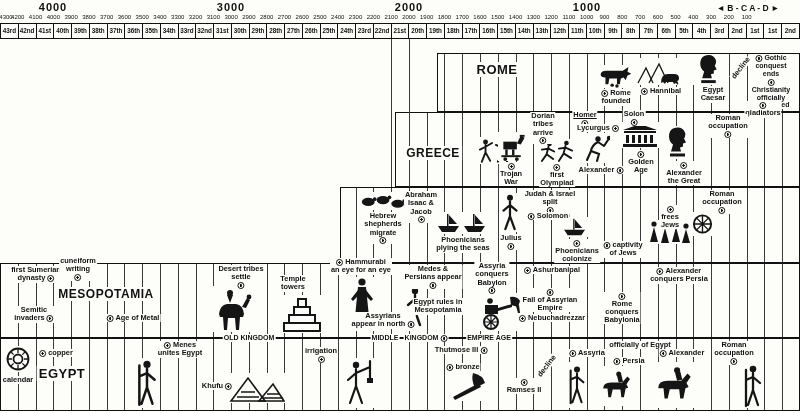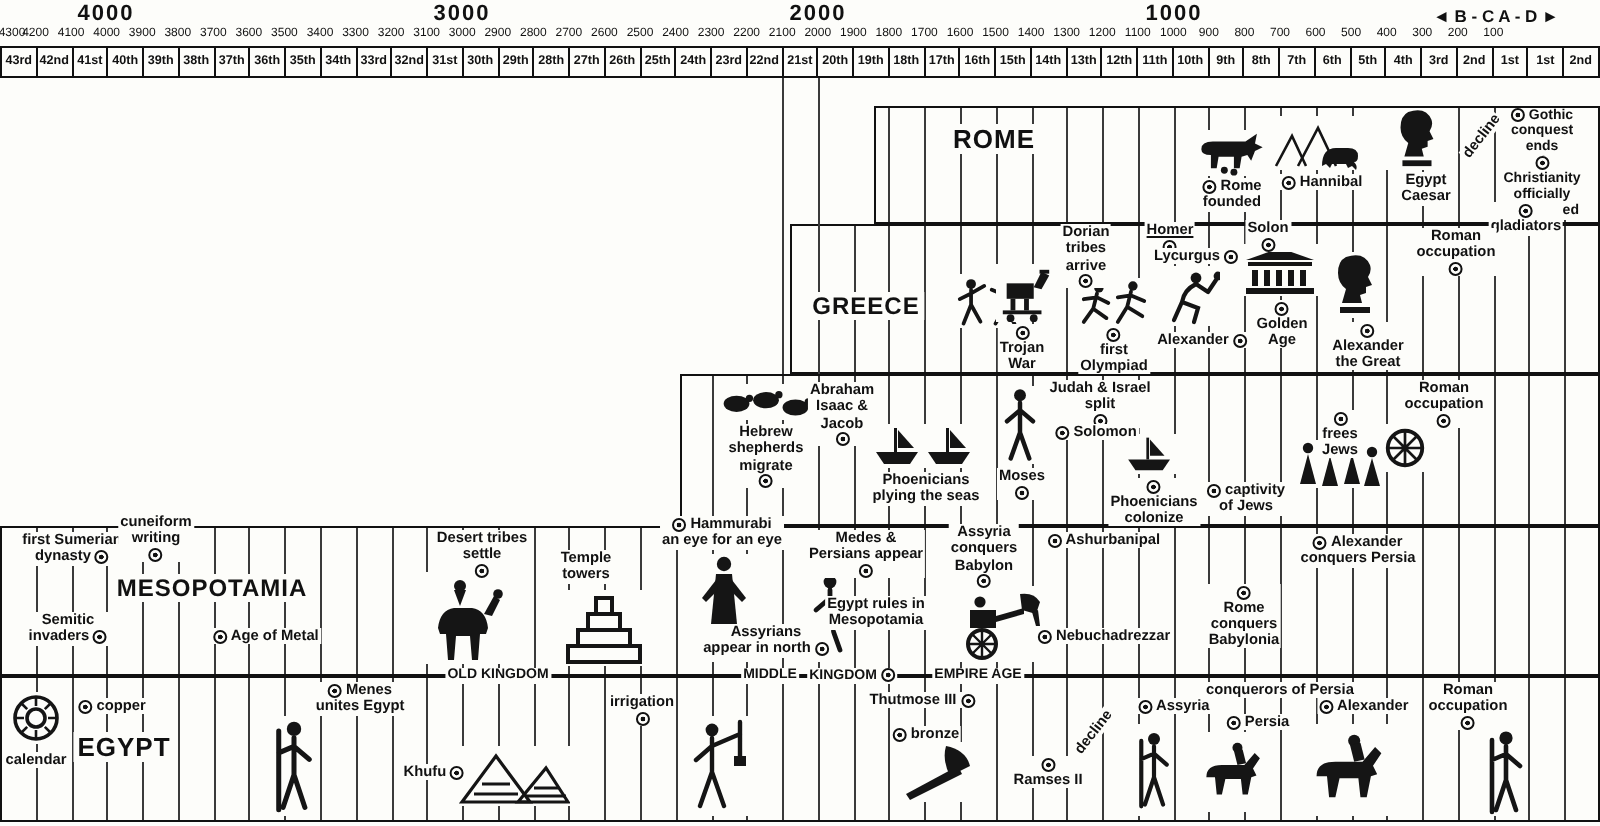--- a/index.html
+++ b/index.html
@@ -598,21 +598,21 @@
     <div class="event" style="left: 728px; top: 114px; transform: translateX(-50%);"><span>Roman
 occupation</span><div class="mkline"><span class="mk"></span></div></div>
     <div class="event" style="left: 383px; top: 212px; transform: translateX(-50%);"><span>Hebrew
 shepherds
 migrate</span><div class="mkline"><span class="mk"></span></div></div>
     <div class="event" style="left: 421px; top: 191px; transform: translateX(-50%);"><span>Abraham
 Isaac &amp;
 Jacob</span><div class="mkline"><span class="mk"></span></div></div>
     <div class="event" style="left: 463px; top: 236px; transform: translateX(-50%);"><span>Phoenicians
 plying the seas</span></div>
-    <div class="event" style="left: 511px; top: 234px; transform: translateX(-50%);"><span>Moses</span><div class="mkline"><span class="mk"></span></div></div>
+    <div class="event" style="left: 511px; top: 234px; transform: translateX(-50%);"><span>Julius</span><div class="mkline"><span class="mk"></span></div></div>
     <div class="event" style="left: 550px; top: 190px; transform: translateX(-50%);"><span>Judah &amp; Israel
 split</span><div class="mkline"><span class="mk"></span></div></div>
     <div class="event" style="left: 548px; top: 212px; transform: translateX(-50%);"><span><span class="mk"></span></span> <span>Solomon</span></div>
     <div class="event" style="left: 577px; top: 239px; transform: translateX(-50%);"><div class="mkline"><span class="mk"></span></div><span>Phoenicians
 colonize</span></div>
     <div class="event" style="left: 623px; top: 241px; transform: translateX(-50%);"><span><span class="mk"></span></span> <span>captivity
 of Jews</span></div>
     <div class="event" style="left: 670px; top: 205px; transform: translateX(-50%);"><div class="mkline"><span class="mk"></span></div><span>frees
 Jews</span></div>
     <div class="event" style="left: 722px; top: 190px; transform: translateX(-50%);"><span>Roman
@@ -633,20 +633,22 @@
     <div class="event" style="left: 383px; top: 312px; transform: translateX(-50%);"><span>Assyrians
 appear in north</span> <span><span class="mk"></span></span></div>
     <div class="event" style="left: 433px; top: 265px; transform: translateX(-50%);"><span>Medes &amp;
 Persians appear</span><div class="mkline"><span class="mk"></span></div></div>
     <div class="event" style="left: 438px; top: 298px; transform: translateX(-50%);"><span>Egypt rules in
 Mesopotamia</span></div>
     <div class="event" style="left: 492px; top: 262px; transform: translateX(-50%);"><span>Assyria
 conquers
 Babylon</span><div class="mkline"><span class="mk"></span></div></div>
     <div class="event" style="left: 552px; top: 266px; transform: translateX(-50%);"><span><span class="mk"></span></span> <span>Ashurbanipal</span></div>
+    <div class="event" style="left: 550px; top: 288px; transform: translateX(-50%);"><div class="mkline"><span class="mk"></span></div><span>Fall of Assyrian
+Empire</span></div>
     <div class="event" style="left: 552px; top: 314px; transform: translateX(-50%);"><span><span class="mk"></span></span> <span>Nebuchadrezzar</span></div>
     <div class="event" style="left: 622px; top: 292px; transform: translateX(-50%);"><div class="mkline"><span class="mk"></span></div><span>Rome
 conquers
 Babylonia</span></div>
     <div class="event" style="left: 679px; top: 267px; transform: translateX(-50%);"><span><span class="mk"></span></span> <span>Alexander
 conquers Persia</span></div>
     <div class="event" style="left: 18px; top: 376px; transform: translateX(-50%);"><span>calendar</span></div>
     <div class="event" style="left: 56px; top: 349px; transform: translateX(-50%);"><span><span class="mk"></span></span> <span>copper</span></div>
     <div class="event" style="left: 180px; top: 341px; transform: translateX(-50%);"><span><span class="mk"></span></span> <span>Menes
 unites Egypt</span></div>
@@ -654,21 +656,21 @@
     <div class="event" style="left: 217px; top: 382px; transform: translateX(-50%);"><span>Khufu</span> <span><span class="mk"></span></span></div>
     <div class="event" style="left: 321px; top: 347px; transform: translateX(-50%);"><span>irrigation</span><div class="mkline"><span class="mk"></span></div></div>
     <div class="event" style="left: 385px; top: 334px; font-size: 7px; transform: translateX(-50%);"><span>MIDDLE</span></div>
     <div class="event" style="left: 426px; top: 334px; font-size: 7px; transform: translateX(-50%);"><span>KINGDOM</span> <span><span class="mk"></span></span></div>
     <div class="event" style="left: 489px; top: 334px; font-size: 7px; transform: translateX(-50%);"><span>EMPIRE AGE</span></div>
     <div class="event" style="left: 461px; top: 346px; transform: translateX(-50%);"><span>Thutmose III</span> <span><span class="mk"></span></span></div>
     <div class="event" style="left: 463px; top: 363px; transform: translateX(-50%);"><span><span class="mk"></span></span> <span>bronze</span></div>
     <div class="event" style="left: 524px; top: 378px; transform: translateX(-50%);"><div class="mkline"><span class="mk"></span></div><span>Ramses II</span></div>
     <div class="event" style="left: 547px; top: 362px; transform: translateX(-50%) rotate(-52deg);"><span>decline</span></div>
     <div class="event" style="left: 587px; top: 349px; transform: translateX(-50%);"><span><span class="mk"></span></span> <span>Assyria</span></div>
-    <div class="event" style="left: 640px; top: 341px; transform: translateX(-50%);"><span>conquerors of Persia</span></div>
+    <div class="event" style="left: 640px; top: 341px; transform: translateX(-50%);"><span>officially of Egypt</span></div>
     <div class="event" style="left: 629px; top: 357px; transform: translateX(-50%);"><span><span class="mk"></span></span> <span>Persia</span></div>
     <div class="event" style="left: 682px; top: 349px; transform: translateX(-50%);"><span><span class="mk"></span></span> <span>Alexander</span></div>
     <div class="event" style="left: 734px; top: 341px; transform: translateX(-50%);"><span>Roman
 occupation</span><div class="mkline"><span class="mk"></span></div></div>
     <div class="band-label" style="left: 497px; top: 62px; font-size: 13px;">ROME</div>
     <div class="band-label" style="left: 433px; top: 146px; font-size: 12px;">GREECE</div>
     <div class="band-label" style="left: 106px; top: 287px; font-size: 12px;">MESOPOTAMIA</div>
     <div class="band-label" style="left: 62px; top: 366px; font-size: 13px;">EGYPT</div>
   </div>
 

